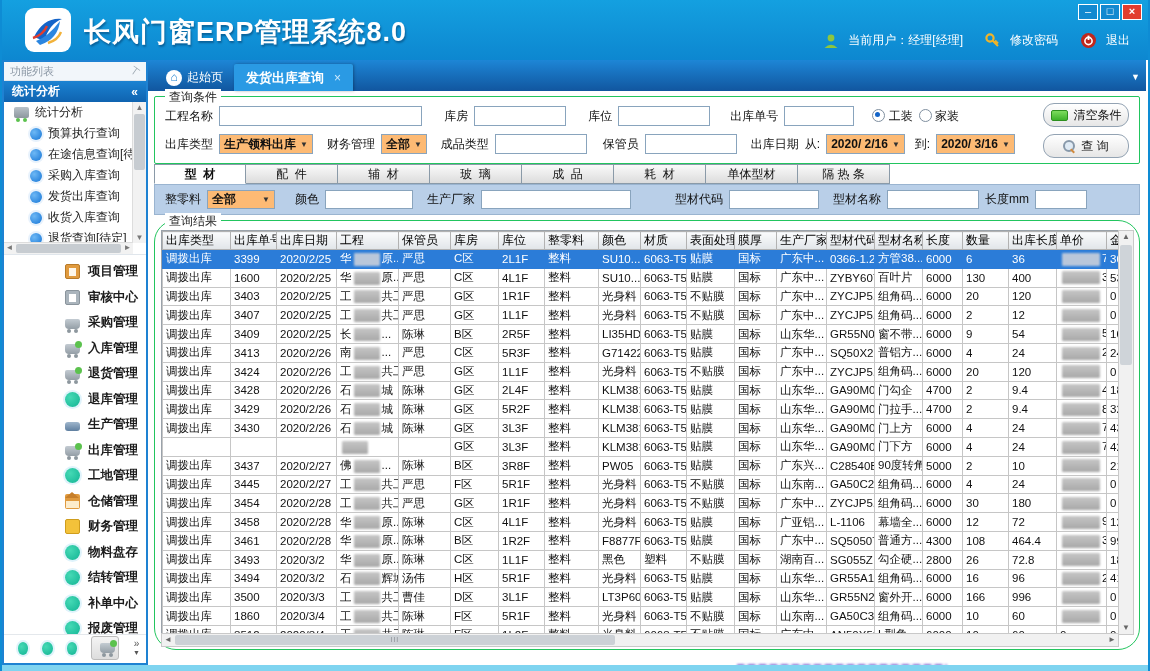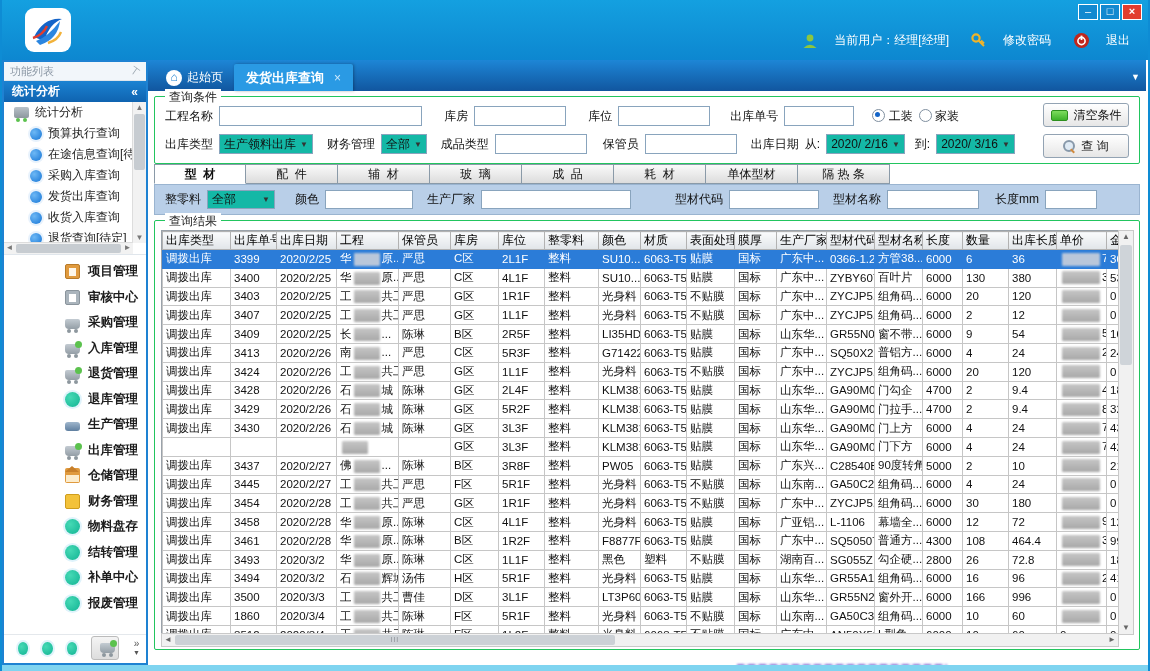--- a/index.html
+++ b/index.html
@@ -6,21 +6,21 @@
   .window{position:relative;width:1150px;height:671px;overflow:hidden;background:#fff;
           font-family:"Liberation Sans","DejaVu Sans",sans-serif;border-left:2px solid #0e8cd4;border-right:2px solid #0e8cd4;box-sizing:border-box;}
   
   .titlebar{position:absolute;left:0;top:0;width:100%;height:60px;background:linear-gradient(#14a0e0,#0d87d0);}
   .logo{position:absolute;left:22px;top:7px;width:48px;height:46px;}
   .app-title{position:absolute;left:82px;top:14px;color:#fff;font-size:27px;font-weight:bold;letter-spacing:1px;text-shadow:1px 2px 2px rgba(0,40,80,.45);}
   .winbtns{position:absolute;right:6px;top:4px;display:flex;gap:2px;}
   .winbtn{width:20px;height:16px;border:1px solid #fff;box-sizing:border-box;color:#fff;font-size:11px;line-height:13px;text-align:center;background:#1289d0;cursor:pointer;}
   .winbtn.close{background:#e23d2e;font-weight:bold;}
   .userbar{position:absolute;right:18px;top:32px;display:flex;align-items:center;gap:8px;color:#fff;font-size:12px;}
-  .userbar .grp{display:flex;align-items:center;gap:16px;margin-left:14px;}
+  .userbar .grp{display:flex;align-items:center;gap:9px;margin-left:14px;}
   
   .sidebar{position:absolute;left:0;top:60px;bottom:6px;width:146px;background:#fff;border:2px solid #1e82d2;box-sizing:border-box;display:flex;flex-direction:column;}
   .func-header{height:18px;background:#f2f6fa;border-bottom:1px solid #dde5ec;color:#8d99a6;font-size:11px;display:flex;align-items:center;justify-content:space-between;padding:0 6px;}
   .panel-header{height:21px;background:linear-gradient(#1b83d2,#0f63b0);color:#fff;font-size:12px;font-weight:bold;display:flex;align-items:center;justify-content:space-between;padding:0 8px;}
   .tree{position:relative;height:152px;border-bottom:1px solid #e0e6ec;overflow:hidden;}
   .tree-inner{position:absolute;left:0;top:0;right:13px;bottom:11px;overflow:hidden;}
   .tree-row{display:flex;align-items:center;height:21px;font-size:12px;color:#222;white-space:nowrap;cursor:pointer;}
   .tree-row.root{padding-left:10px;}
   .tree-row.child{padding-left:26px;}
   .bullet{width:12px;height:12px;border-radius:50%;background:radial-gradient(circle at 35% 35%,#6db8f5,#1675d6);margin-right:6px;flex:none;box-shadow:0 0 0 2px #e8f2fc;}
@@ -65,36 +65,36 @@
   .tab.active{left:86px;background:#2a9ae4;font-weight:bold;font-size:13px;border-radius:2px 2px 0 0;box-shadow:1px 0 3px rgba(0,0,0,.3);}
   .tab .x{margin-left:10px;font-weight:normal;color:#cfeafd;font-size:12px;cursor:pointer;}
   .tab-dd{position:absolute;right:6px;top:12px;color:#fff;font-size:9px;cursor:pointer;}
   .groupbox{position:absolute;border:1px solid #22c55e;border-radius:2px;}
   .gb-label{position:absolute;top:-8px;left:10px;background:#fff;padding:0 4px;font-size:12px;color:#222;}
   .qbox{left:6px;right:6px;top:36px;height:66px;}
   .qrow{position:absolute;left:10px;right:180px;display:flex;align-items:center;gap:6px;font-size:12px;color:#111;white-space:nowrap;}
   .qrow.r1{top:9px;}
   .qrow.r2{top:37px;}
   .tbx{height:20px;border:1px solid #89a4bd;background:#fff;box-sizing:border-box;}
-  .sel{height:20px;border:1px solid #89a4bd;background:#14b8a6;box-sizing:border-box;display:flex;align-items:center;justify-content:space-between;padding:0 4px;font-size:12px;cursor:pointer;}
+  .sel{height:20px;border:1px solid #89a4bd;background:#fdba74;box-sizing:border-box;display:flex;align-items:center;justify-content:space-between;padding:0 4px;font-size:12px;cursor:pointer;font-weight:bold;}
   .sel .ar{font-size:8px;color:#333;margin-left:4px;}
   .radio{width:11px;height:11px;border-radius:50%;border:1px solid #7f8f9f;background:#fff;position:relative;display:inline-block;vertical-align:-2px;cursor:pointer;}
   .radio.on:before{content:"";position:absolute;left:2px;top:2px;width:5px;height:5px;border-radius:50%;background:#1464c8;}
   .btncol{position:absolute;right:10px;top:6px;display:flex;flex-direction:column;gap:7px;}
-  .btn{width:84px;height:22px;background:linear-gradient(#fff,#e6e6e6);border:1px solid #93a3b3;border-radius:3px;display:flex;align-items:center;justify-content:center;gap:6px;font-size:12px;color:#111;cursor:pointer;}
+  .btn{width:84px;height:22px;background:linear-gradient(#fff,#e6e6e6);border:1px solid #93a3b3;border-radius:11px;display:flex;align-items:center;justify-content:center;gap:6px;font-size:12px;color:#111;cursor:pointer;}
   .btn .grect{width:15px;height:9px;background:linear-gradient(#7ddc5e,#3db32a);border:1px solid #2c8f1d;border-radius:2px;}
   .mag{width:12px;height:12px;position:relative;}
   .mag:before{content:"";position:absolute;left:0;top:0;width:8px;height:8px;border:2px solid #8899aa;border-radius:50%;background:#dfeaf4;}
   .mag:after{content:"";position:absolute;right:0;bottom:0;width:5px;height:2px;background:#d08a3e;transform:rotate(45deg);}
   .subtabs{position:absolute;left:6px;right:6px;top:104px;height:20px;display:flex;}
   .subtab{width:92px;height:20px;box-sizing:border-box;border:1px solid #8a9aa8;border-left-width:0;background:linear-gradient(#fafafa,#dcdcdc);font-size:12px;display:flex;align-items:center;justify-content:center;color:#111;cursor:pointer;white-space:pre;}
   .subtab:first-child{border-left-width:1px;}
   .subtab.active{background:#fff;border-bottom-color:#fff;font-weight:bold;}
   .filterband{position:absolute;left:6px;right:6px;top:124px;height:31px;background:#b9cfe8;border:1px solid #9ab4d0;box-sizing:border-box;display:flex;align-items:center;gap:6px;padding:0 10px;font-size:12px;color:#111;white-space:nowrap;}
-  .rbox{left:6px;right:6px;top:160px;bottom:15px;}
+  .rbox{left:6px;right:6px;top:160px;bottom:15px;border-radius:22px;}
   .tablewrap{position:absolute;left:6px;right:20px;top:9px;bottom:14px;overflow:hidden;border:1px solid #9aa2aa;}
   table{border-collapse:collapse;table-layout:fixed;width:974px;}
   th{background:linear-gradient(#fafbfc,#e1e5e9);border:1px solid #b2b2b2;font-size:12px;font-weight:normal;color:#000;height:17px;padding:0 3px;text-align:left;white-space:nowrap;overflow:hidden;cursor:pointer;}
   td{border:1px solid #c6c6c6;font-size:11.5px;color:#111;height:17.8px;padding:0 3px;white-space:nowrap;overflow:hidden;}
   tr.selrow td{background:#2b7cd8;color:#fff;border-color:#2b7cd8;}
   .mask{display:inline-block;vertical-align:middle;height:13px;border-radius:1px;background:linear-gradient(#c6c6c6,#a8a8a8);filter:blur(1.3px);margin:0 2px;}
   .mask.w1{width:26px;}.mask.w2{width:38px;}
   tr.selrow .mask{background:#b9c7da;}
   .tvscroll{position:absolute;right:5px;top:9px;bottom:14px;width:14px;background:#f1f1f1;border:1px solid #c9c9c9;font-size:8px;color:#666;text-align:center;}
   .tvscroll .a{position:absolute;left:0;right:0;height:12px;line-height:12px;cursor:pointer;}
@@ -115,20 +115,21 @@
 <div class="window">
 
   <div class="titlebar">
     <svg class="logo" viewBox="0 0 48 46">
       <rect x="1" y="1" width="46" height="44" rx="9" fill="#ffffff"></rect>
       <path d="M10 30 Q20 10 38 12 Q26 16 20 34 Z" fill="#1464c8"></path>
       <path d="M12 34 Q24 30 36 14 Q34 32 16 38 Z" fill="#2b86e0"></path>
       <path d="M9 31 q10 -3 14 -12" stroke="#e23d2e" stroke-width="2.4" fill="none"></path>
       <path d="M24 36 q10 -3 13 -11" stroke="#f2b23a" stroke-width="2.4" fill="none"></path>
     </svg>
+    <div class="app-title">长风门窗ERP管理系统8.0</div>
     <div class="winbtns">
       <div class="winbtn">–</div>
       <div class="winbtn">□</div>
       <div class="winbtn close">×</div>
     </div>
     <div class="userbar">
       <span class="grp">
         <svg width="16" height="16" viewBox="0 0 16 16">
             <circle cx="8" cy="5" r="3.4" fill="#8dc63f"></circle>
             <path d="M1.5 15 Q8 8.5 14.5 15 Z" fill="#8dc63f"></path>
@@ -231,20 +232,24 @@
         </div>
         <div class="menu-row">
           <span class="mi ic-gear"></span>
           <span>生产管理</span>
         </div>
         <div class="menu-row">
           <span class="mi ic-cart grn"></span>
           <span>出库管理</span>
         </div>
         <div class="menu-row">
+          <span class="mi ic-circle"></span>
+          <span>工地管理</span>
+        </div>
+        <div class="menu-row">
           <span class="mi ic-home"></span>
           <span>仓储管理</span>
         </div>
         <div class="menu-row">
           <span class="mi ic-folder"></span>
           <span>财务管理</span>
         </div>
         <div class="menu-row">
           <span class="mi ic-circle"></span>
           <span>物料盘存</span>
@@ -356,21 +361,21 @@
           <span class="ar">▼</span>
         </span>
       <span style="margin-left:14px">颜色</span>
       <input class="tbx" style="width: 88px; height: 19px;">
       <span style="margin-left:8px">生产厂家</span>
       <input class="tbx" style="width: 150px; height: 19px;">
       <span style="margin-left:38px">型材代码</span>
       <input class="tbx" style="width: 90px; height: 19px;">
       <span style="margin-left:8px">型材名称</span>
       <input class="tbx" style="width: 92px; height: 19px;">
-      <span style="margin-left:10px">长度mm</span>
+      <span style="">长度mm</span>
       <input class="tbx" style="width: 52px; height: 19px;">
     </div>
 
     <div class="groupbox rbox">
       <div class="gb-label">查询结果</div>
       <div class="tablewrap">
         <table id="results-table">
             <colgroup>
               <col style="width: 68px;">
               <col style="width: 46px;">
@@ -435,37 +440,37 @@
                 <td>0366-1.2</td>
                 <td>方管38...</td>
                 <td>6000</td>
                 <td>6</td>
                 <td>36</td>
                 <td><span class="mask w2"></span>708</td>
                 <td>308</td>
               </tr>
               <tr>
                 <td>调拨出库</td>
-                <td>3400</td>
+                <td>1600</td>
                 <td>2020/2/25</td>
                 <td>华<span class="mask w1"></span>原...</td>
                 <td>严思</td>
                 <td>C区</td>
                 <td>4L1F</td>
                 <td>整料</td>
                 <td>SU10...</td>
                 <td>6063-T5</td>
                 <td>贴膜</td>
                 <td>国标</td>
                 <td>广东中...</td>
                 <td>ZYBY607</td>
                 <td>百叶片</td>
                 <td>6000</td>
                 <td>130</td>
-                <td>380</td>
+                <td>400</td>
                 <td><span class="mask w2"></span>3</td>
                 <td>535</td>
               </tr>
               <tr>
                 <td>调拨出库</td>
                 <td>3403</td>
                 <td>2020/2/25</td>
                 <td>工<span class="mask w1"></span>共工程</td>
                 <td>严思</td>
                 <td>G区</td>

